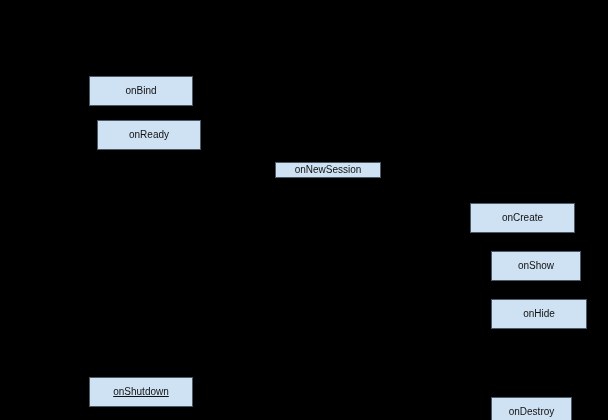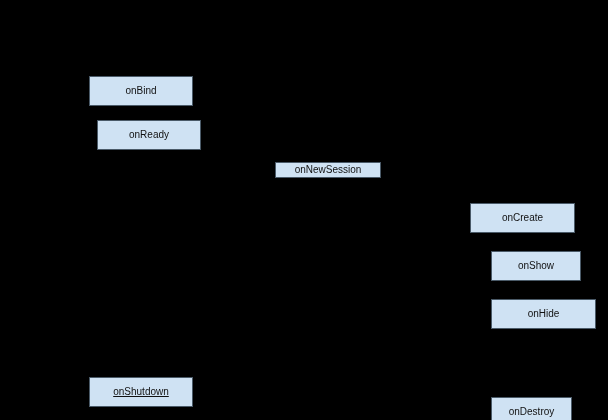--- a/index.html
+++ b/index.html
@@ -45,19 +45,19 @@
   <div class="node" style="left:89px;  top:76px;  width:104px; height:30px;">onBind</div>
 
   <div class="node" style="left:89px;  top:120px; width:104px; height:30px;margin-left:8px;">onReady</div>
 
   <div class="node" style="left:252px; top:162px; width:106px; height:16px;margin-left:23px;">onNewSession</div>
 
   <div class="node" style="left:470px; top:203px; width:105px; height:30px;">onCreate</div>
 
   <div class="node" style="left:491px; top:251px; width:90px; height:30px;">onShow</div>
 
-  <div class="node" style="left:491px; top:299px; width:105px; height:30px;">onHide</div>
+  <div class="node" style="left:491px; top:299px; width:96px; height:30px;">onHide</div>
 
   <div class="node" style="left:89px;  top:377px; width:104px; height:30px;text-decoration:underline;">onShutdown</div>
 
   <div class="node" style="left:491px; top:397px; width:81px; height:30px;">onDestroy</div>
 
 </div>
 
 </body></html>

